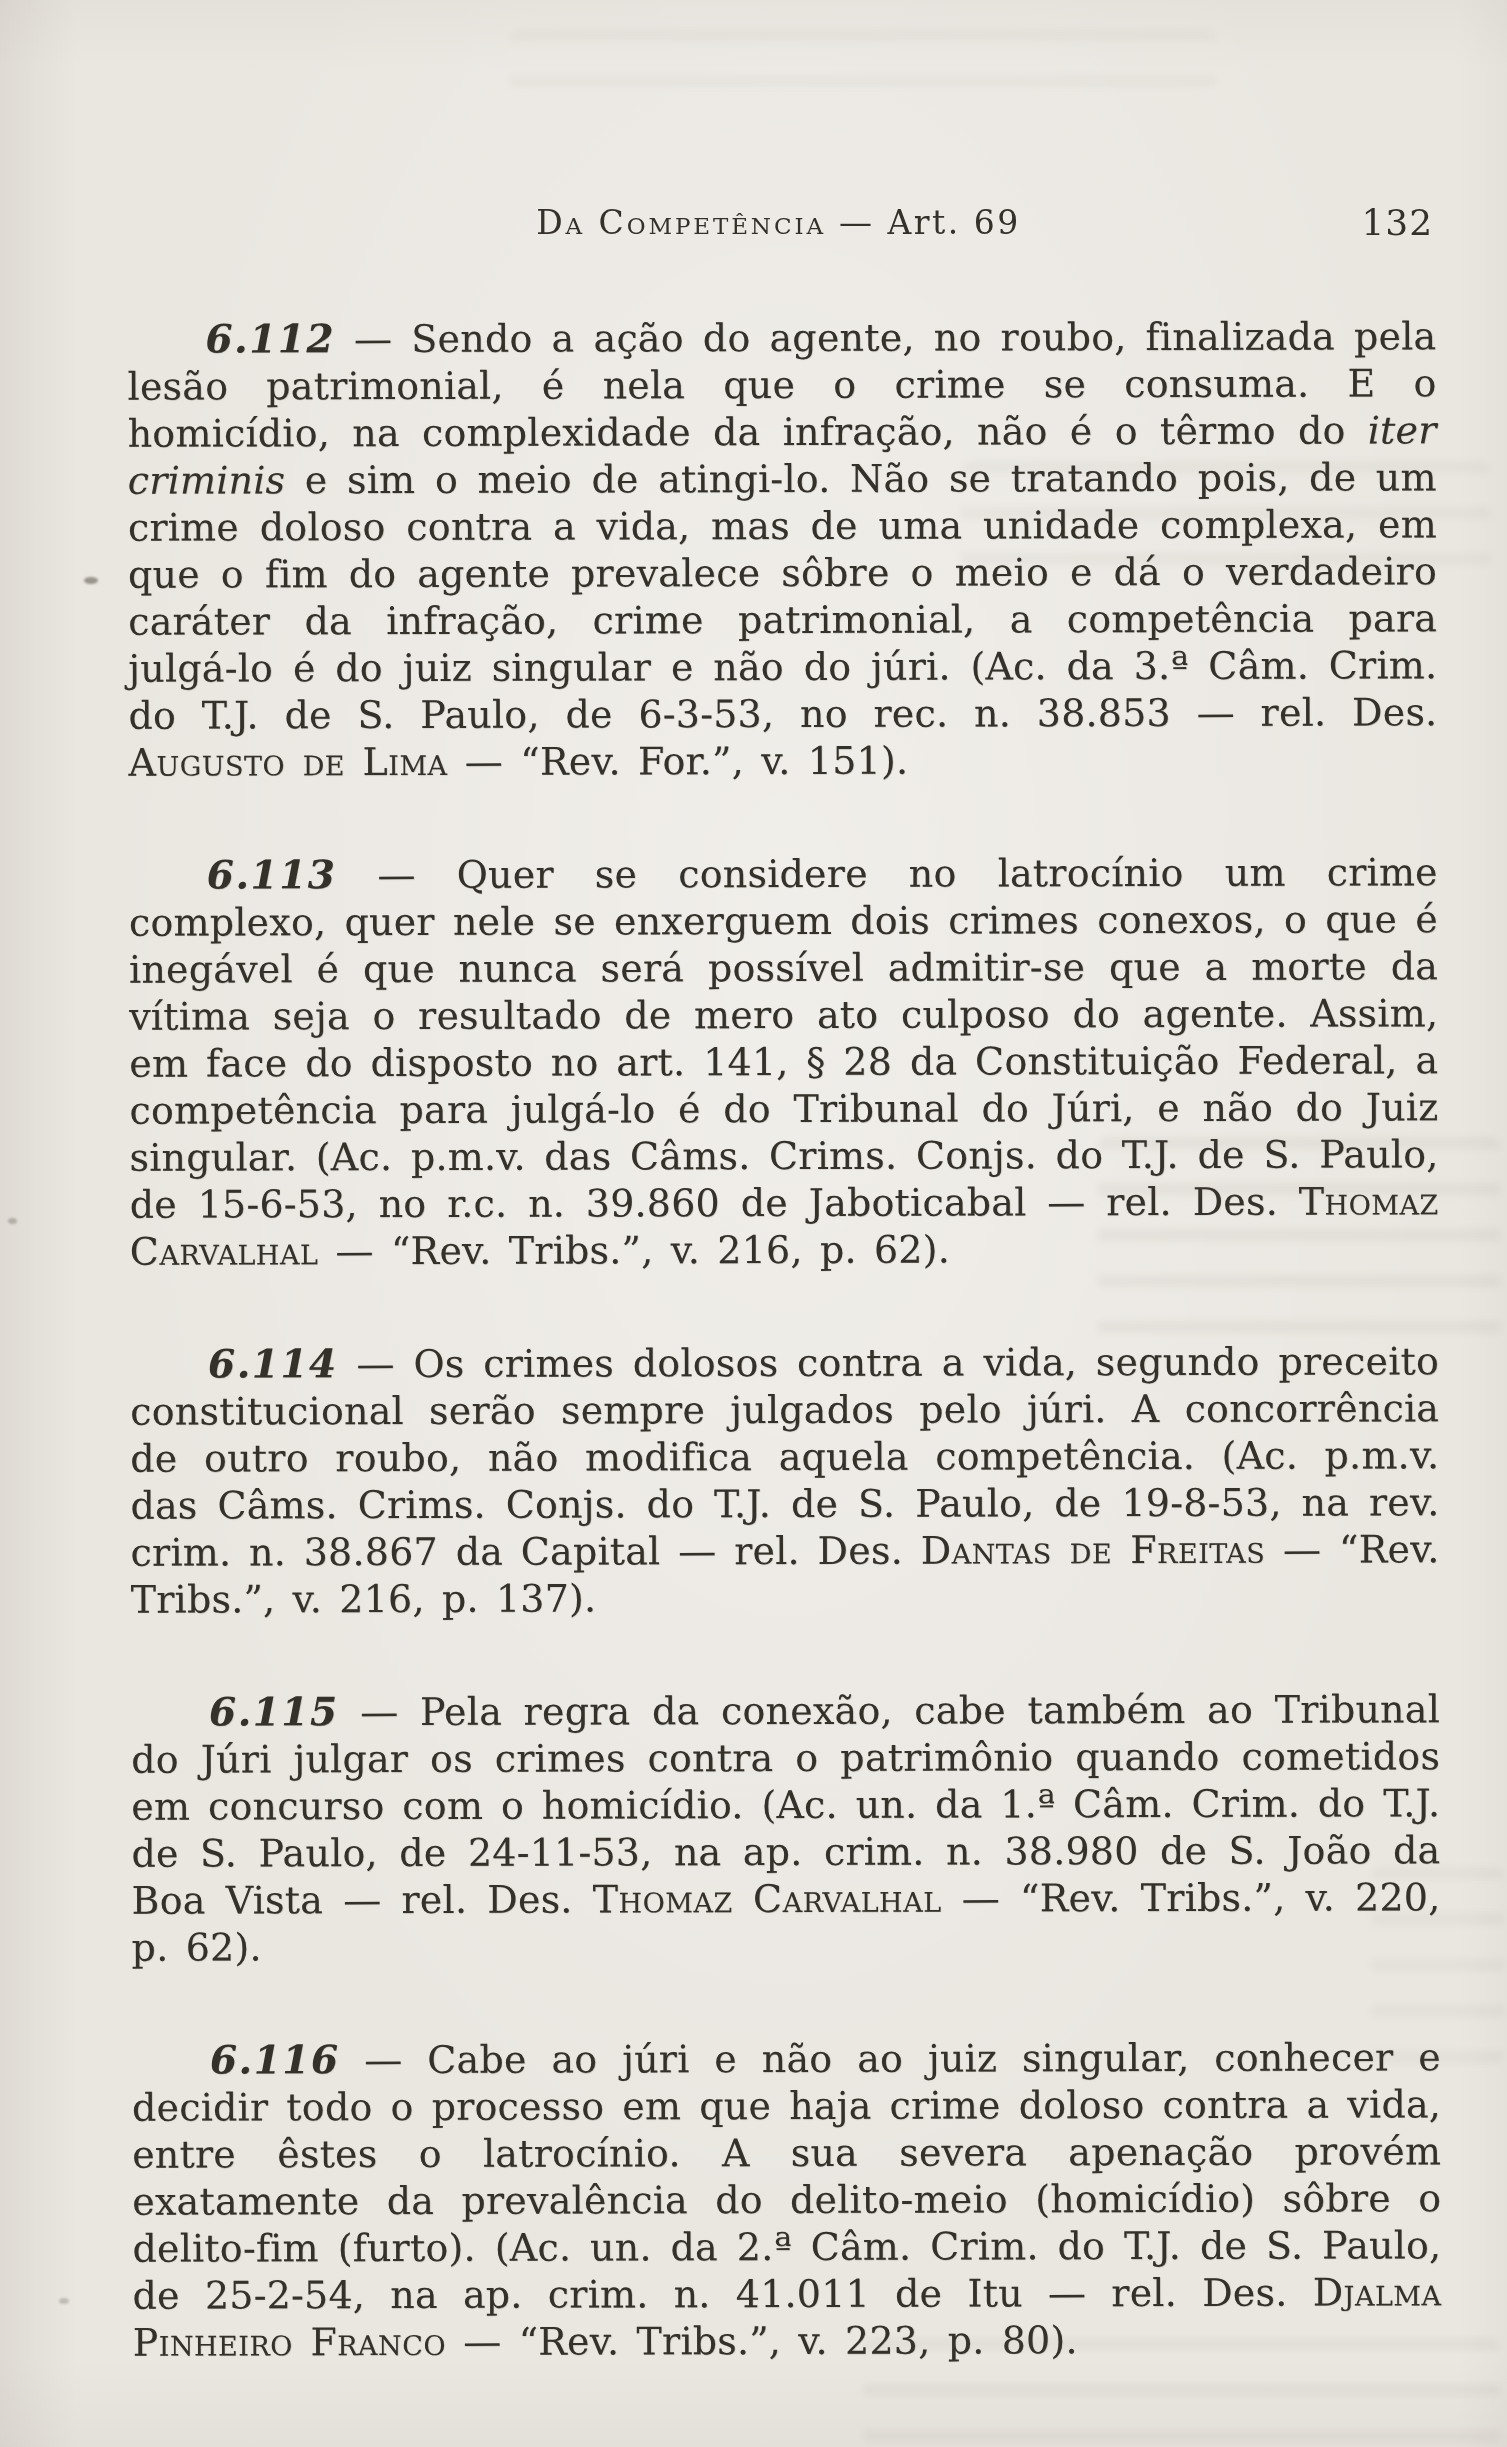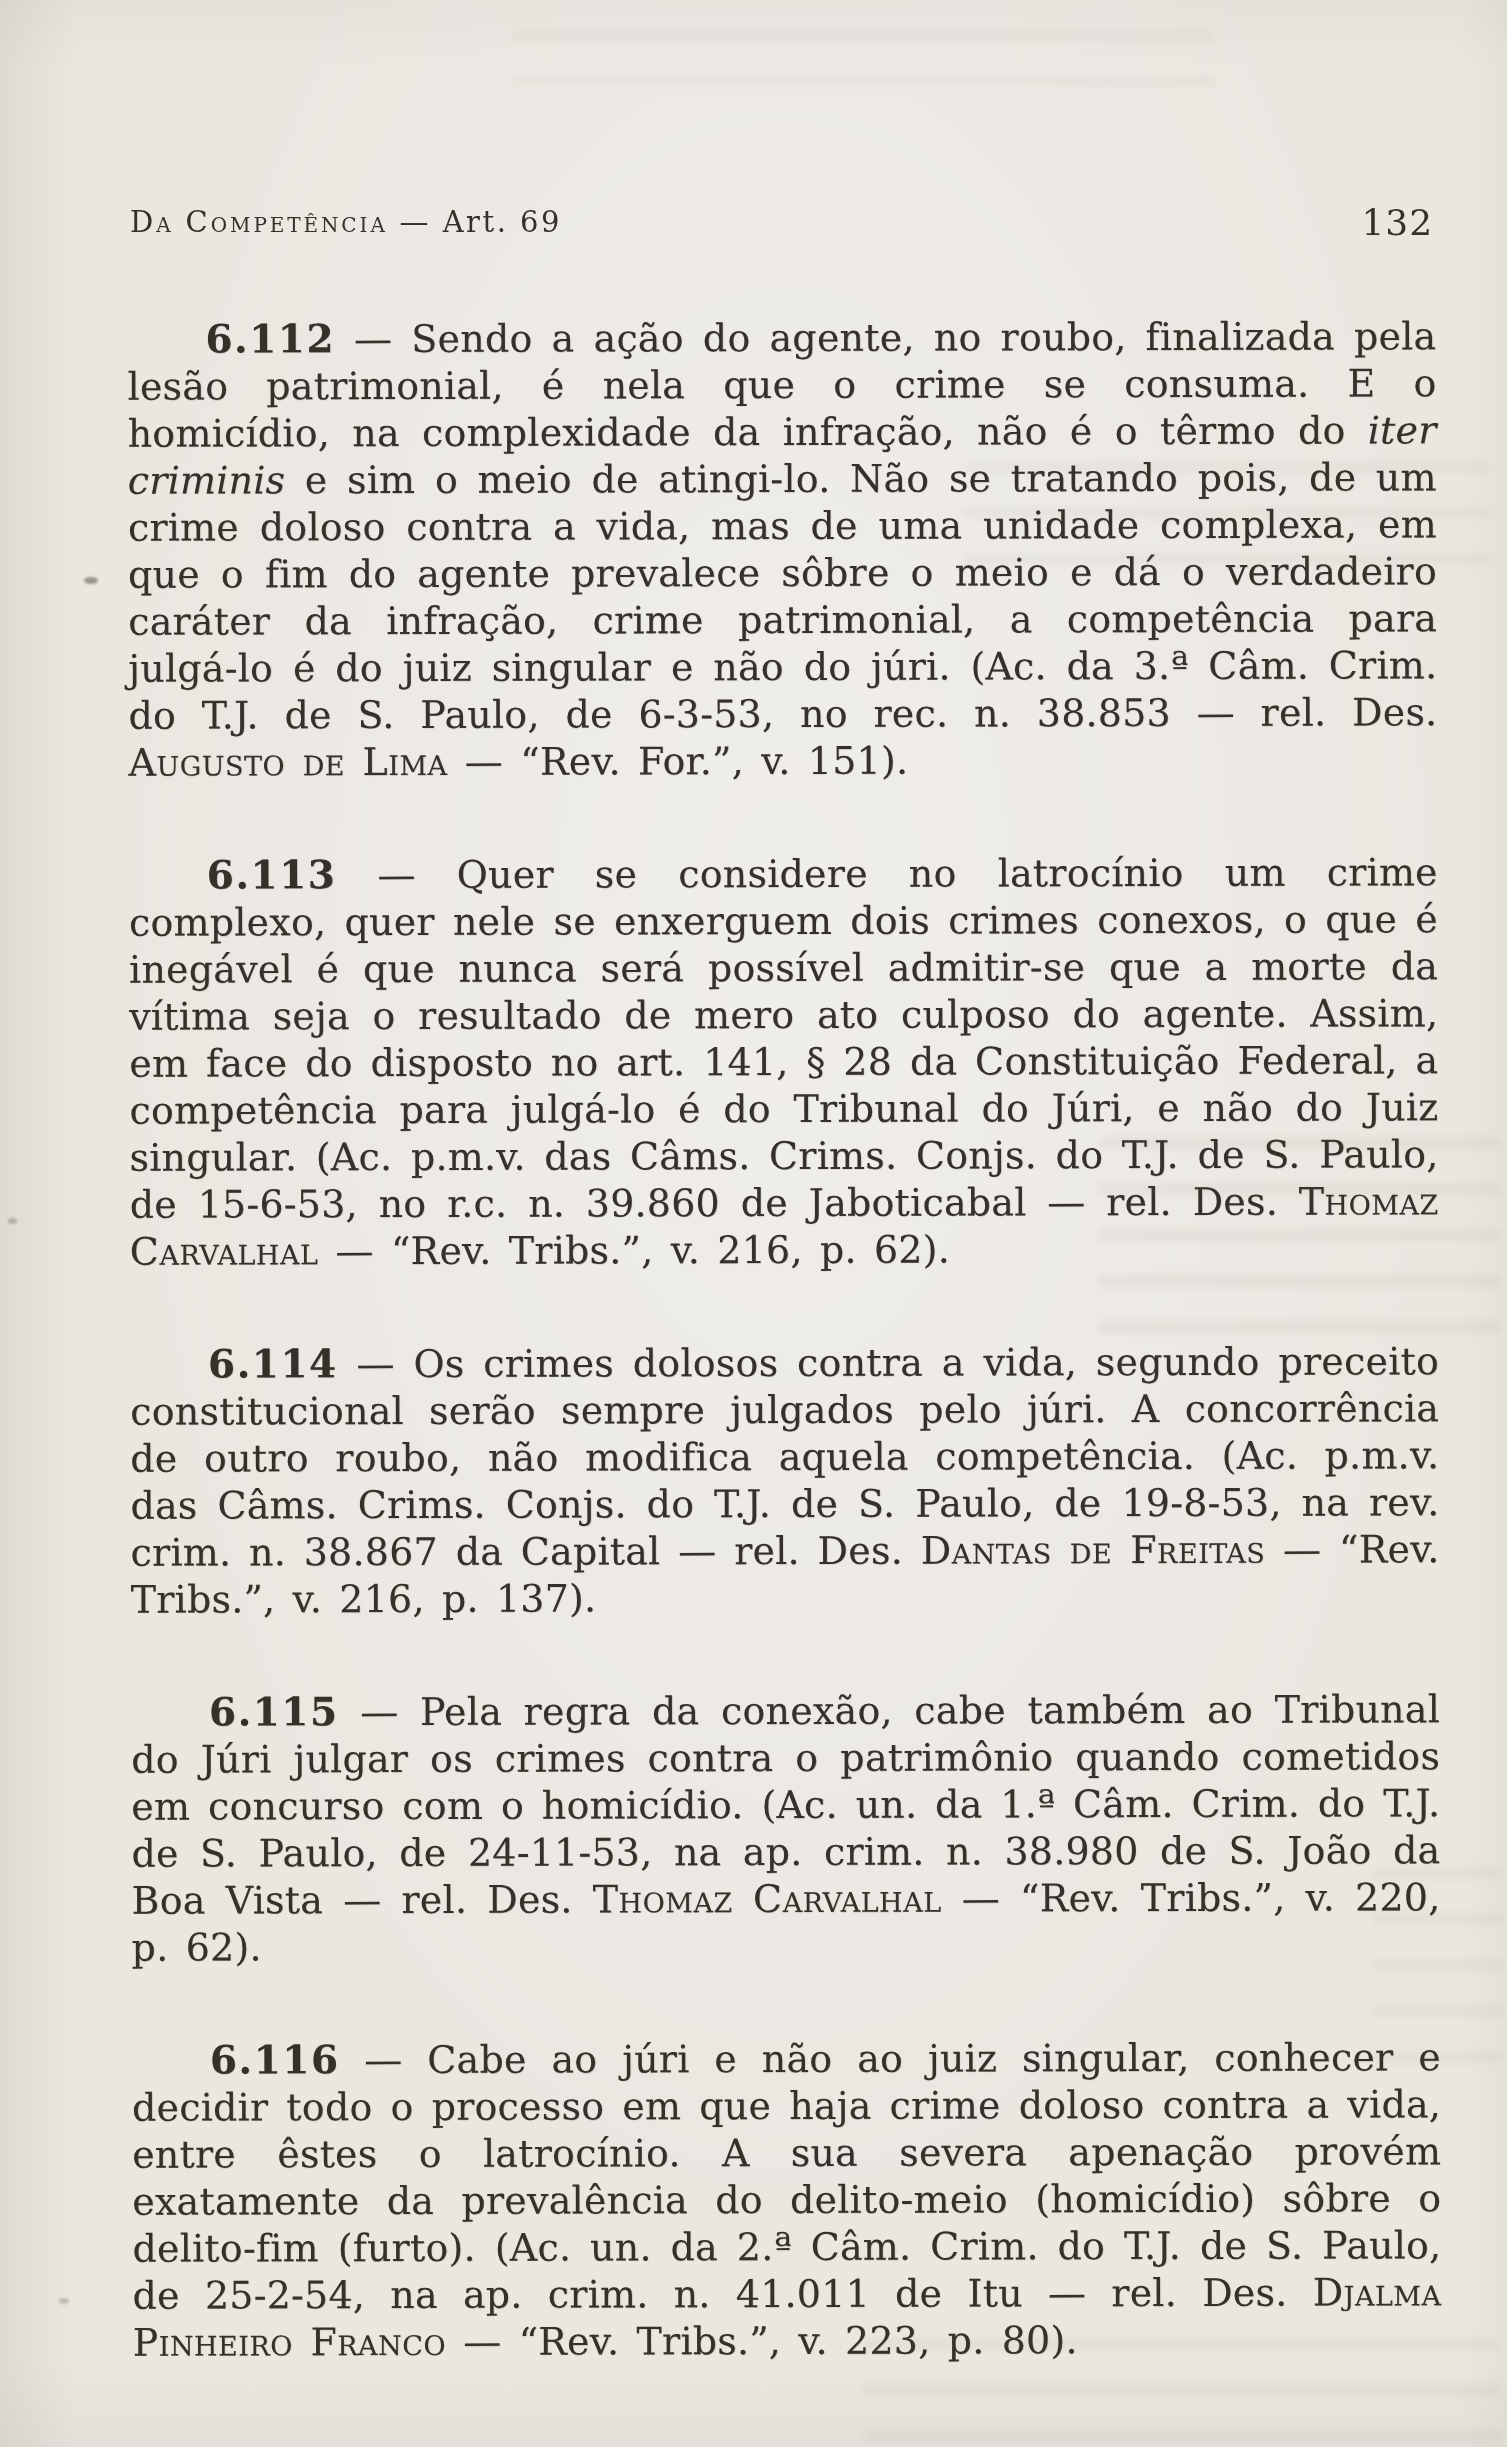--- a/index.html
+++ b/index.html
@@ -18,21 +18,22 @@
       linear-gradient(180deg, rgba(118,108,92,0.05), rgba(118,108,92,0) 69px),
       var(--paper, #eae7e1);
   }
   .running-header {
     position: absolute;
     top: 199px; left: 130px; width: 1309px; height: 51px;
     color: var(--ink, #3a362f);
   }
   .running-header .title {
     position: absolute; left: 0; right: 12px;
-    font-size: 29px; line-height: 47px;
+    text-align: center;
+    font-size: 33px; line-height: 47px;
     letter-spacing: 2.5px;
     filter: blur(0.3px);
   }
   .running-header .pagenum {
     position: absolute; right: 5.9px; top: 0;
     font-size: 36px; line-height: 47px;
     letter-spacing: 1px;
     filter: blur(0.3px);
   }
   .content {
@@ -45,21 +46,21 @@
     word-spacing: 0.13em;
     letter-spacing: 0.2px;
     transform: rotate(-0.15deg);
   }
   .content p {
     margin: 0 0 65px 0;
     text-indent: 78px;
     text-shadow: 0.4px 0.4px 0.8px rgba(52,48,42,0.35);
   }
   .content p:last-child { margin-bottom: 0; }
-  .s-num { font-weight: bold; font-size: 39px; letter-spacing: 1.5px; }
+  .s-num { font-weight: bold; font-size: 39px; letter-spacing: 1.5px; font-style: italic; }
   .s-i   { font-style: italic; }
   .s-sc  { font-variant: small-caps; letter-spacing: 0.5px; }
   .s-n   {}
   .title .s-sc { letter-spacing: 2.9px; }
 
   
   .bleed {
     position: absolute;
     background: repeating-linear-gradient(
       to bottom,

